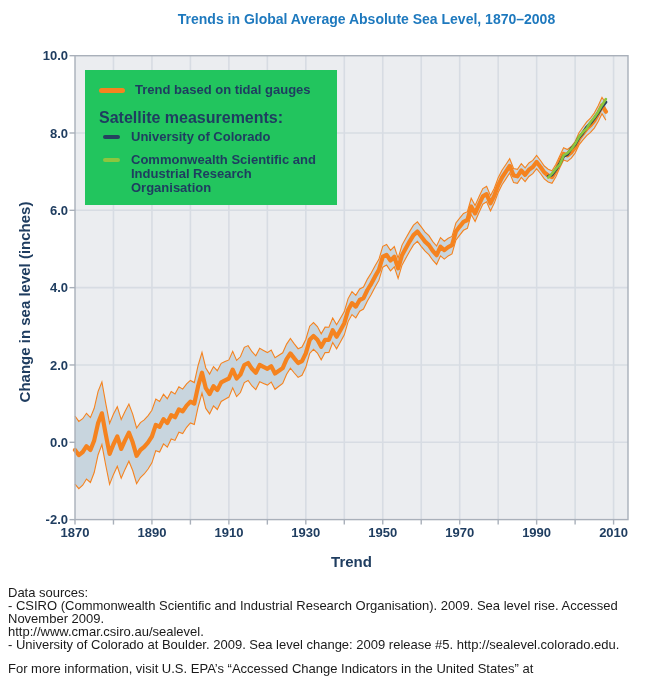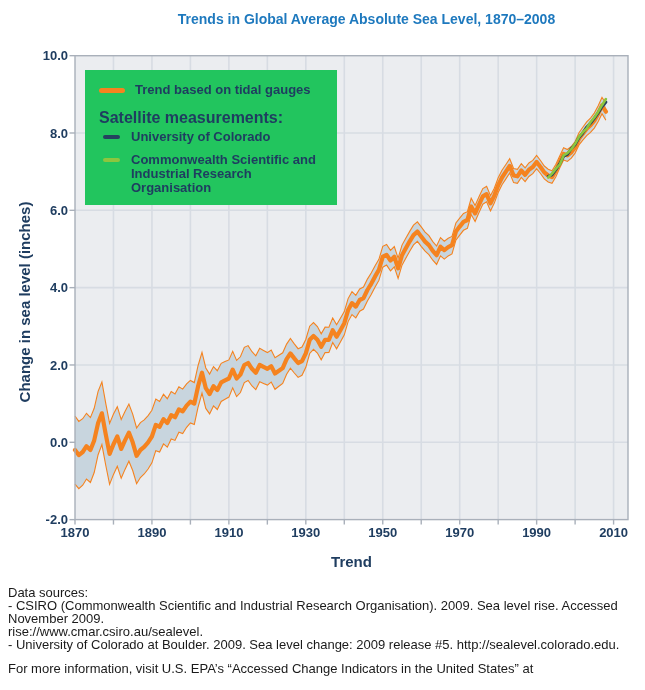--- a/index.html
+++ b/index.html
@@ -117,19 +117,19 @@
       <span class="lg-text lg-wrap">Commonwealth Scientific and Industrial Research Organisation</span>
     </div>
   </div>
 
   <div class="y-title">Change in sea level (inches)</div>
   <div class="x-title">Trend</div>
 
   <div class="footer">
     <div>Data sources:</div>
     <div>- CSIRO (Commonwealth Scientific and Industrial Research Organisation). 2009. Sea level rise. Accessed November 2009.</div>
-    <div>rise://www.cmar.csiro.au/sealevel.</div>
+    <div>http://www.cmar.csiro.au/sealevel.</div>
     <div>- University of Colorado at Boulder. 2009. Sea level change: 2009 release #5. http://sealevel.colorado.edu.</div>
     <div class="gap"></div>
     <div>For more information, visit U.S. EPA’s “Accessed Change Indicators in the United States” at</div>
   </div>
 
 </div>
 
 </body></html>

